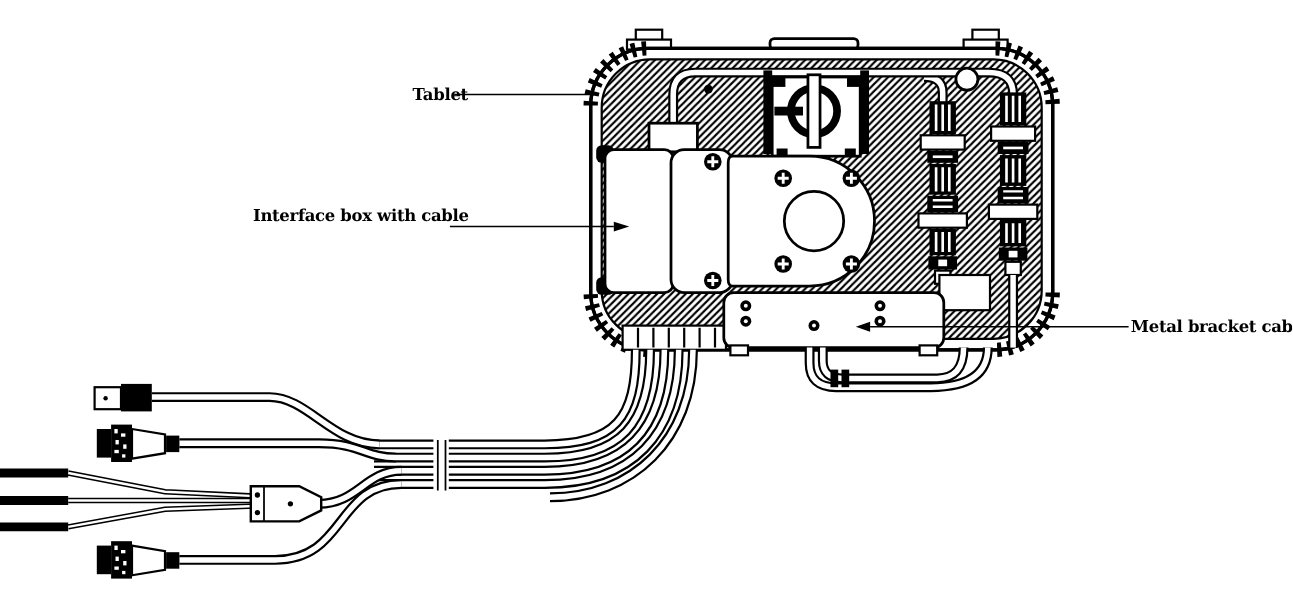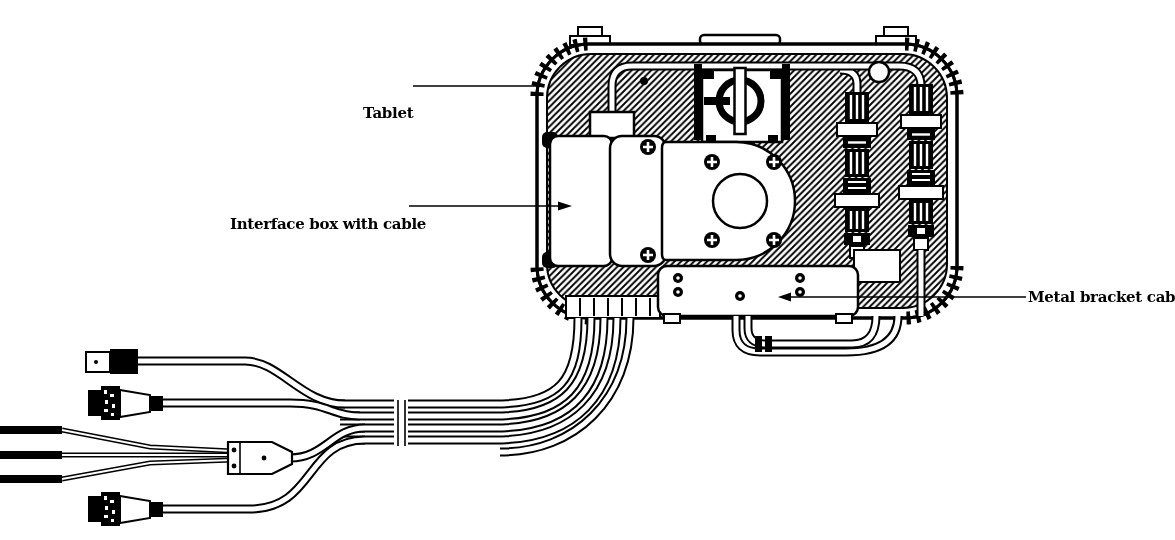--- a/index.html
+++ b/index.html
@@ -224,19 +224,19 @@
 
   <g>
     <path class="ln" d="M413,86 H540"></path>
     <path class="ln" d="M409,206 H558"></path>
     <polygon points="572,206 558,201.5 558,210.5" fill="#000"></polygon>
     <path class="ln" d="M791,297 H1026"></path>
     <polygon points="778,297 791,292.5 791,301.5" fill="#000"></polygon>
   </g>
 </svg>
 
-<div class="lbl" style="left:363px;top:78px;margin-top:27px;">Tablet</div>
-
-<div class="lbl" style="left:230px;top:216px;">Interface box with cable</div>
+<div class="lbl" style="left:375px;top:78px;">Tablet</div>
+
+<div class="lbl" style="left:230px;top:188px;">Interface box with cable</div>
 
 <div class="lbl" style="left:1028px;top:289px;">Metal bracket cable</div>
 
 </div>
 
 </body></html>

